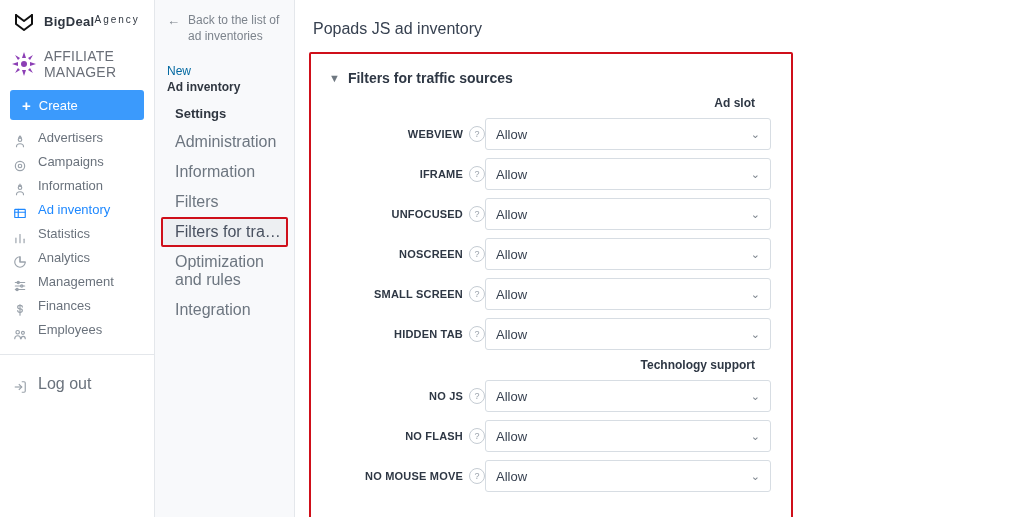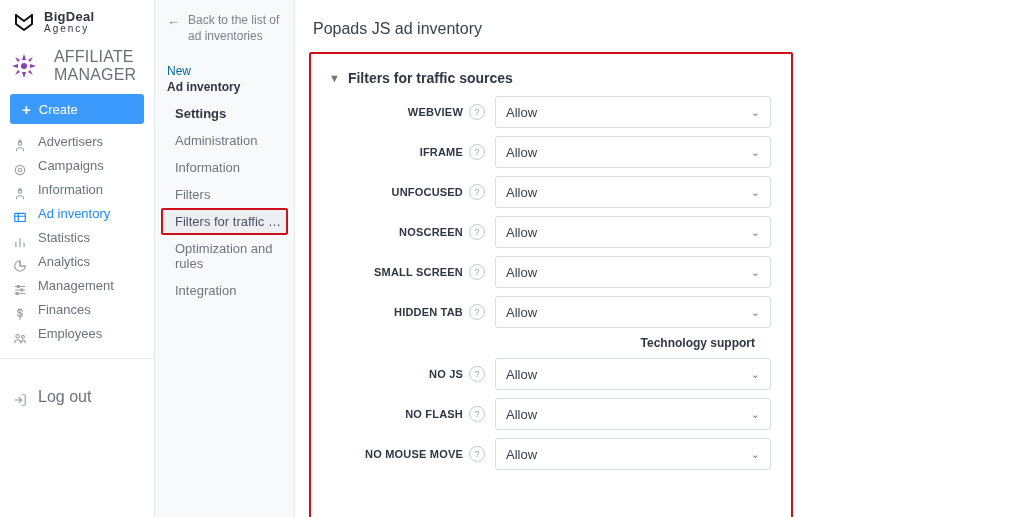--- a/index.html
+++ b/index.html
@@ -9,52 +9,52 @@
     --border:#e4e7eb;
     --panel:#f8f9fb;
     --highlight:#cf0f1a;
   }
   html,body{margin:0;padding:0;height:517px;width:1024px;font-family:"Segoe UI",Arial,sans-serif;color:var(--text);background:#fff;overflow:hidden;}
   .app{display:flex;height:100%;}
   
   .sidebar{width:155px;border-right:1px solid var(--border);display:flex;flex-direction:column;box-sizing:border-box;background:#fff;}
   .brand{display:flex;align-items:center;gap:8px;padding:10px 10px 6px 12px;}
   .brand-logo{width:24px;height:24px;}
-  .brand-text{display:flex;flex-direction:column;line-height:1.05;font-weight:700;font-size:13px;letter-spacing:.3px;}
-  .role-row{display:flex;align-items:center;gap:16px;padding:8px 10px 10px 10px;color:#6a6f78;font-size:16px;letter-spacing:.2px;}
+  .brand-text{display:flex;flex-direction:row;line-height:1.05;font-weight:700;font-size:13px;letter-spacing:.3px;}
+  .role-row{display:flex;align-items:center;gap:6px;padding:8px 10px 10px 10px;color:#6a6f78;font-size:14px;letter-spacing:.2px;}
   .role-icon{width:28px;height:28px;}
   .create-btn{margin:0 10px 10px 10px;background:#3b9afc;color:#fff;border:none;border-radius:3px;height:30px;display:flex;align-items:center;justify-content:flex-start;gap:8px;padding:0 12px;cursor:pointer;font-size:13px;font-weight:500;}
   .create-btn .plus{font-weight:700;font-size:15px;line-height:1;}
   .nav{display:flex;flex-direction:column;font-size:13px;}
   .nav-item{display:flex;gap:10px;height:24px;padding:0 12px;color:#6a727c;cursor:pointer;}
   .nav-item.active{color:var(--blue);}
   .nav-item .icon{width:16px;display:flex;align-items:center;justify-content:center;color:#9aa2ab;}
   .nav-item.active .icon{color:var(--blue);}
   .nav-sep{height:1px;background:var(--border);margin:8px 0;}
-  .logout{margin-top:21px}
+  .logout{margin-top:12px}
   
   .rail{width:140px;border-right:1px solid var(--border);background:var(--panel);box-sizing:border-box;padding:10px 6px;font-size:12px;}
   .rail .back{display:flex;gap:8px;align-items:flex-start;color:#7c838c;margin-bottom:16px;padding:2px 6px;cursor:pointer;}
   .rail .back .arrow{flex:0 0 12px;font-size:13px;margin-top:1px;}
   .rail .back .bl{line-height:1.35;}
   .rail .grp{padding:2px 6px;}
   .rail .grp .top{color:#0369a1;}
   .rail .grp .sub{color:#2f3640;font-weight:600;margin-top:2px;}
   .rail .settings-title{padding:10px 6px 6px 14px;font-weight:700;color:#2f3640;font-size:13px;}
   .rail .settings-list{display:flex;flex-direction:column;}
-  .rail .settings-item{padding:6px 6px 6px 14px;color:#6d7680;font-size:13px;cursor:pointer;}
+  .rail .settings-item{padding:6px 6px 6px 14px;color:#6d7680;font-size:16px;cursor:pointer;}
   .rail .settings-item.active{background:#edeff2;border:2px solid var(--highlight);border-radius:2px;color:#495160;padding:4px 4px 4px 12px;white-space:nowrap;overflow:hidden;text-overflow:ellipsis;}
   
   .main{flex:1;padding:18px 28px 0 14px;overflow:hidden;}
   .page-title{font-size:16px;font-weight:400;color:#374150;margin:2px 0 14px 4px;}
   .panel{border:2px solid var(--highlight);border-radius:2px;padding:16px 20px 16px 18px;width:484px;box-sizing:border-box;height:470px;overflow:hidden;}
   .section-header{display:flex;align-items:center;gap:8px;font-size:14px;font-weight:700;color:#2e3744;margin-bottom:10px;}
   .section-header .caret{color:#6f7881;font-size:11px;}
   .group-title{text-align:right;padding-right:16px;font-weight:700;font-size:12px;color:#2e3744;margin:4px 0 8px 0;}
-  .row{display:flex;align-items:center;gap:10px;margin-bottom:8px;}
+  .row{display:flex;align-items:center;margin-bottom:8px;}
   .row-label{flex:0 0 156px;text-align:right;font-weight:700;font-size:11px;letter-spacing:.2px;color:#2e3744;display:flex;justify-content:flex-end;align-items:center;gap:6px;}
   .info{width:14px;height:14px;border:1px solid #c5ccd3;border-radius:50%;display:inline-flex;align-items:center;justify-content:center;font-size:9px;color:#9aa2ab;font-weight:400;}
   .select-box{flex:1;position:relative;}
   .select-box .control{height:30px;border:1px solid #d7dde3;border-radius:3px;display:flex;align-items:center;padding:0 10px;font-size:13px;color:#374150;justify-content:space-between;background:#fff;cursor:pointer;}
   .select-box .chev{color:#7b838c;font-size:11px;}
   svg{display:block;}
 </style>
 </head>
 <body>
 
@@ -227,20 +227,21 @@
   </aside>
 
   <main class="main">
     <div class="page-title">Popads JS ad inventory</div>
     <div class="panel">
       <div class="section-header">
         <span class="caret">▼</span>
         <span>Filters for traffic sources</span>
       </div>
       <div id="groups">
+          <div class="group-title">Ad slot</div>
           <div class="row">
       <div class="row-label">
         <span>WEBVIEW</span>
         <span class="info">?</span>
       </div>
       <div class="select-box">
         <div class="control">
           <span>Allow</span>
           <span class="chev">⌄</span>
         </div>

